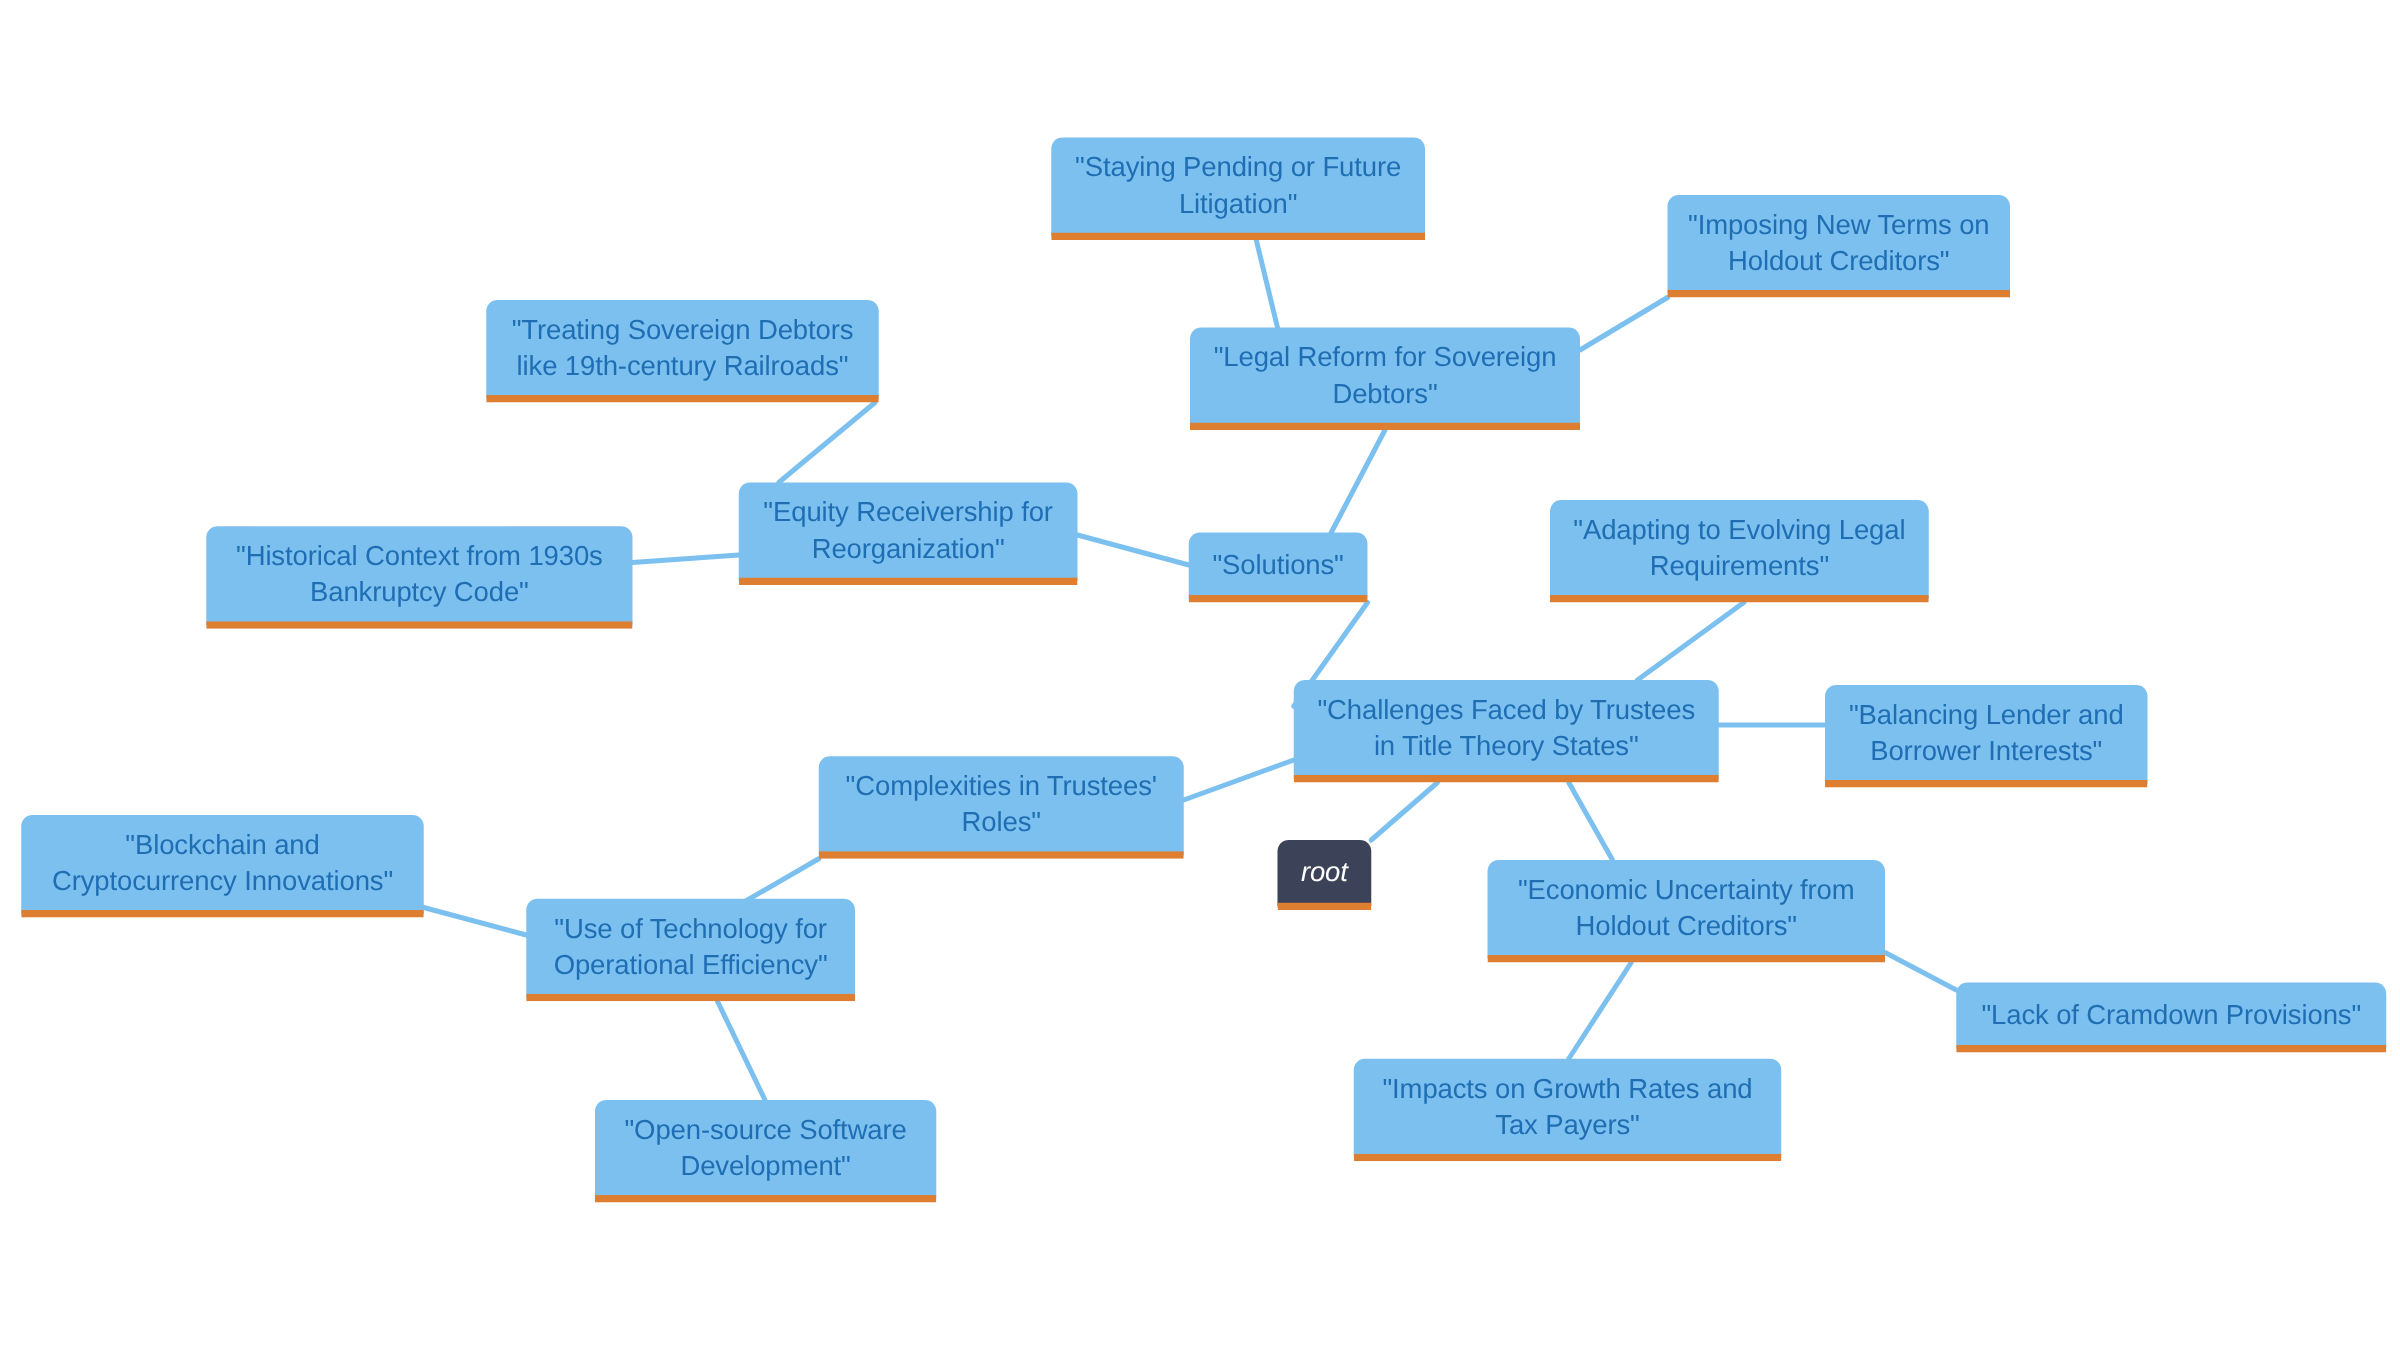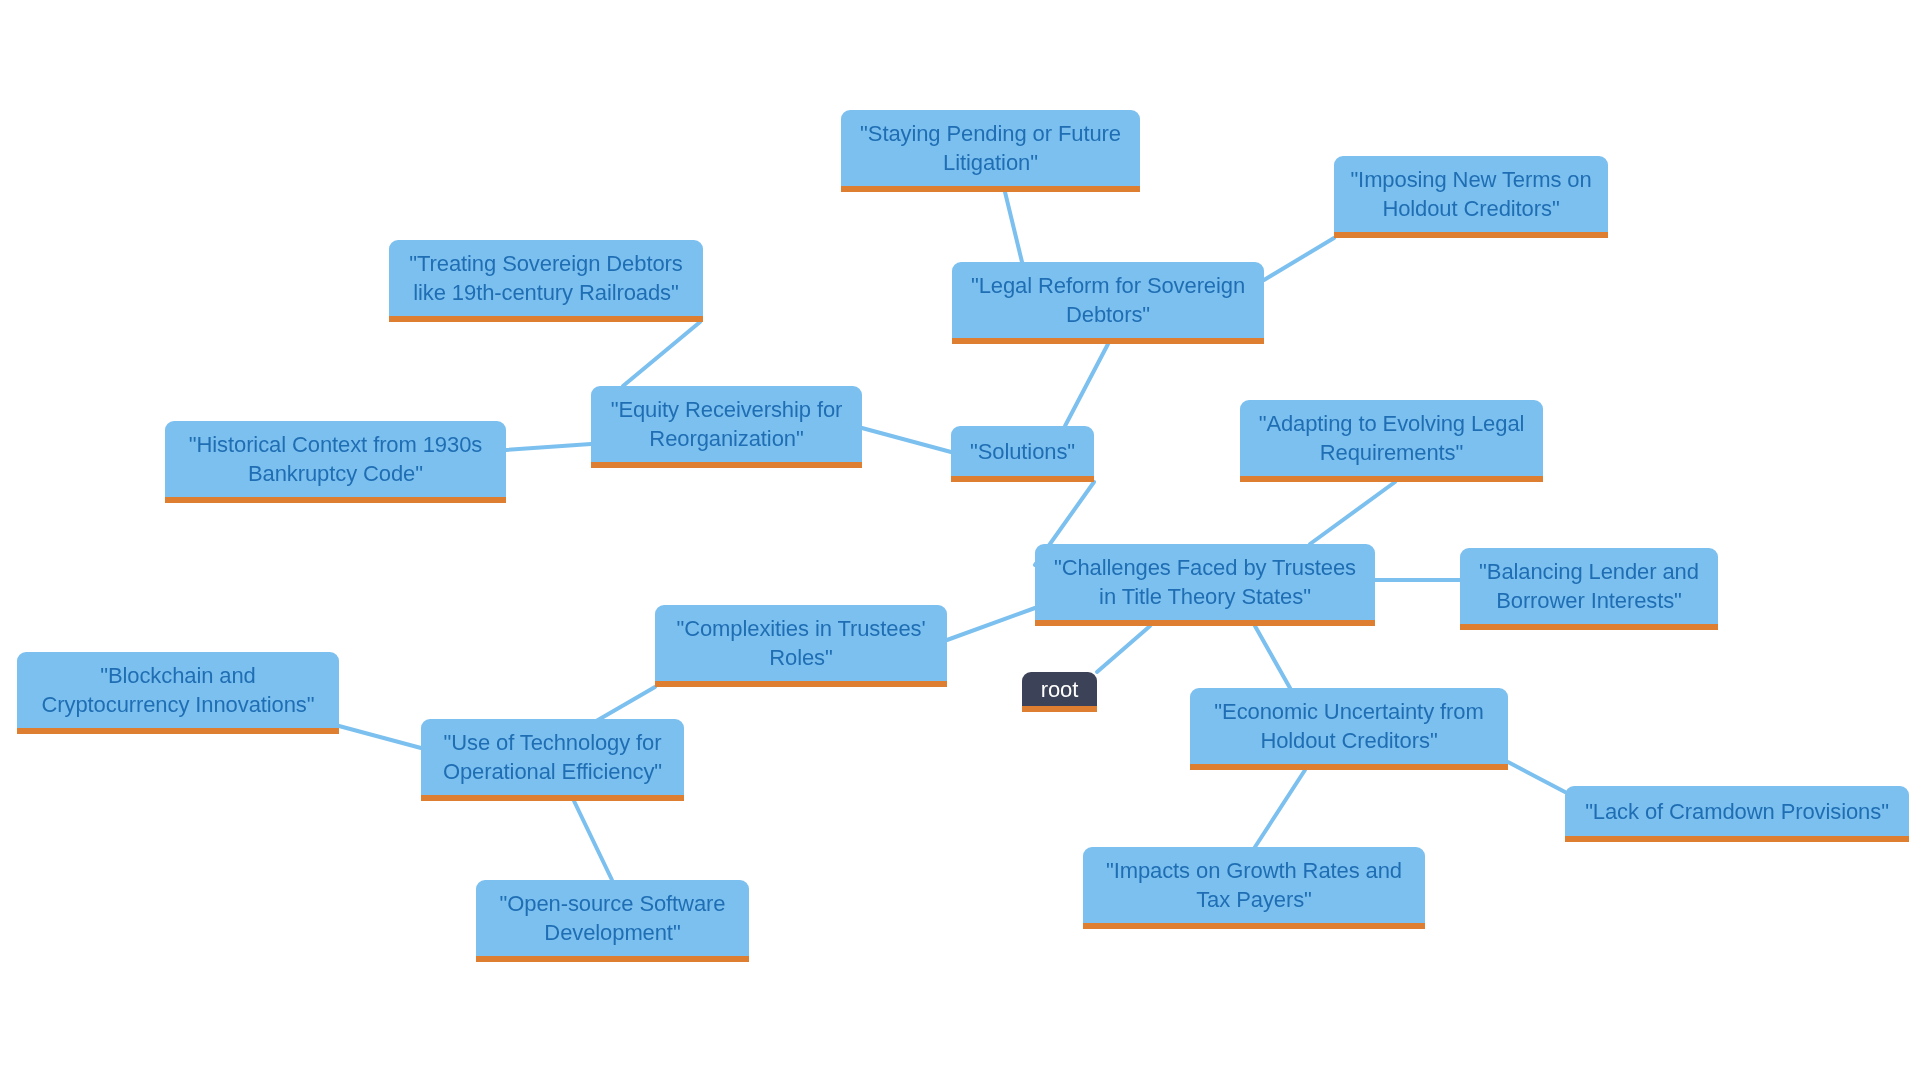--- a/index.html
+++ b/index.html
@@ -66,21 +66,21 @@
       <line x1="1375" y1="580" x2="1460" y2="580" stroke="#7cc0ef" stroke-width="4" stroke-linecap="round"></line>
       <line x1="1255" y1="626" x2="1290" y2="688" stroke="#7cc0ef" stroke-width="4" stroke-linecap="round"></line>
       <line x1="1508" y1="762" x2="1565" y2="792" stroke="#7cc0ef" stroke-width="4" stroke-linecap="round"></line>
       <line x1="1305" y1="770" x2="1255" y2="847" stroke="#7cc0ef" stroke-width="4" stroke-linecap="round"></line>
       <line x1="1035" y1="608" x2="947" y2="640" stroke="#7cc0ef" stroke-width="4" stroke-linecap="round"></line>
       <line x1="655" y1="687" x2="560" y2="742" stroke="#7cc0ef" stroke-width="4" stroke-linecap="round"></line>
       <line x1="421" y1="748" x2="339" y2="726" stroke="#7cc0ef" stroke-width="4" stroke-linecap="round"></line>
       <line x1="574" y1="801" x2="612" y2="880" stroke="#7cc0ef" stroke-width="4" stroke-linecap="round"></line>
     </svg>
   <div id="node-layer">
-      <div class="node root-node" style="left: 1022px; top: 672px; width: 75px; height: 40px; background: rgb(60, 66, 87); color: rgb(255, 255, 255); border-bottom-color: rgb(221, 126, 48);">root</div>
+      <div class="node root-node" style="left: 1022px; top: 672px; width: 75px; height: 56px; background: rgb(60, 66, 87); color: rgb(255, 255, 255); border-bottom-color: rgb(221, 126, 48); font-style: italic;">root</div>
       <div class="node" style="left: 1035px; top: 544px; width: 340px; height: 82px; background: rgb(124, 192, 239); color: rgb(31, 110, 180); border-bottom-color: rgb(221, 126, 48);">"Challenges Faced by Trustees
 in Title Theory States"</div>
       <div class="node" style="left: 951px; top: 426px; width: 143px; height: 56px; background: rgb(124, 192, 239); color: rgb(31, 110, 180); border-bottom-color: rgb(221, 126, 48);">"Solutions"</div>
       <div class="node" style="left: 952px; top: 262px; width: 312px; height: 82px; background: rgb(124, 192, 239); color: rgb(31, 110, 180); border-bottom-color: rgb(221, 126, 48);">"Legal Reform for Sovereign
 Debtors"</div>
       <div class="node" style="left: 841px; top: 110px; width: 299px; height: 82px; background: rgb(124, 192, 239); color: rgb(31, 110, 180); border-bottom-color: rgb(221, 126, 48);">"Staying Pending or Future
 Litigation"</div>
       <div class="node" style="left: 1334px; top: 156px; width: 274px; height: 82px; background: rgb(124, 192, 239); color: rgb(31, 110, 180); border-bottom-color: rgb(221, 126, 48);">"Imposing New Terms on
 Holdout Creditors"</div>
       <div class="node" style="left: 591px; top: 386px; width: 271px; height: 82px; background: rgb(124, 192, 239); color: rgb(31, 110, 180); border-bottom-color: rgb(221, 126, 48);">"Equity Receivership for

